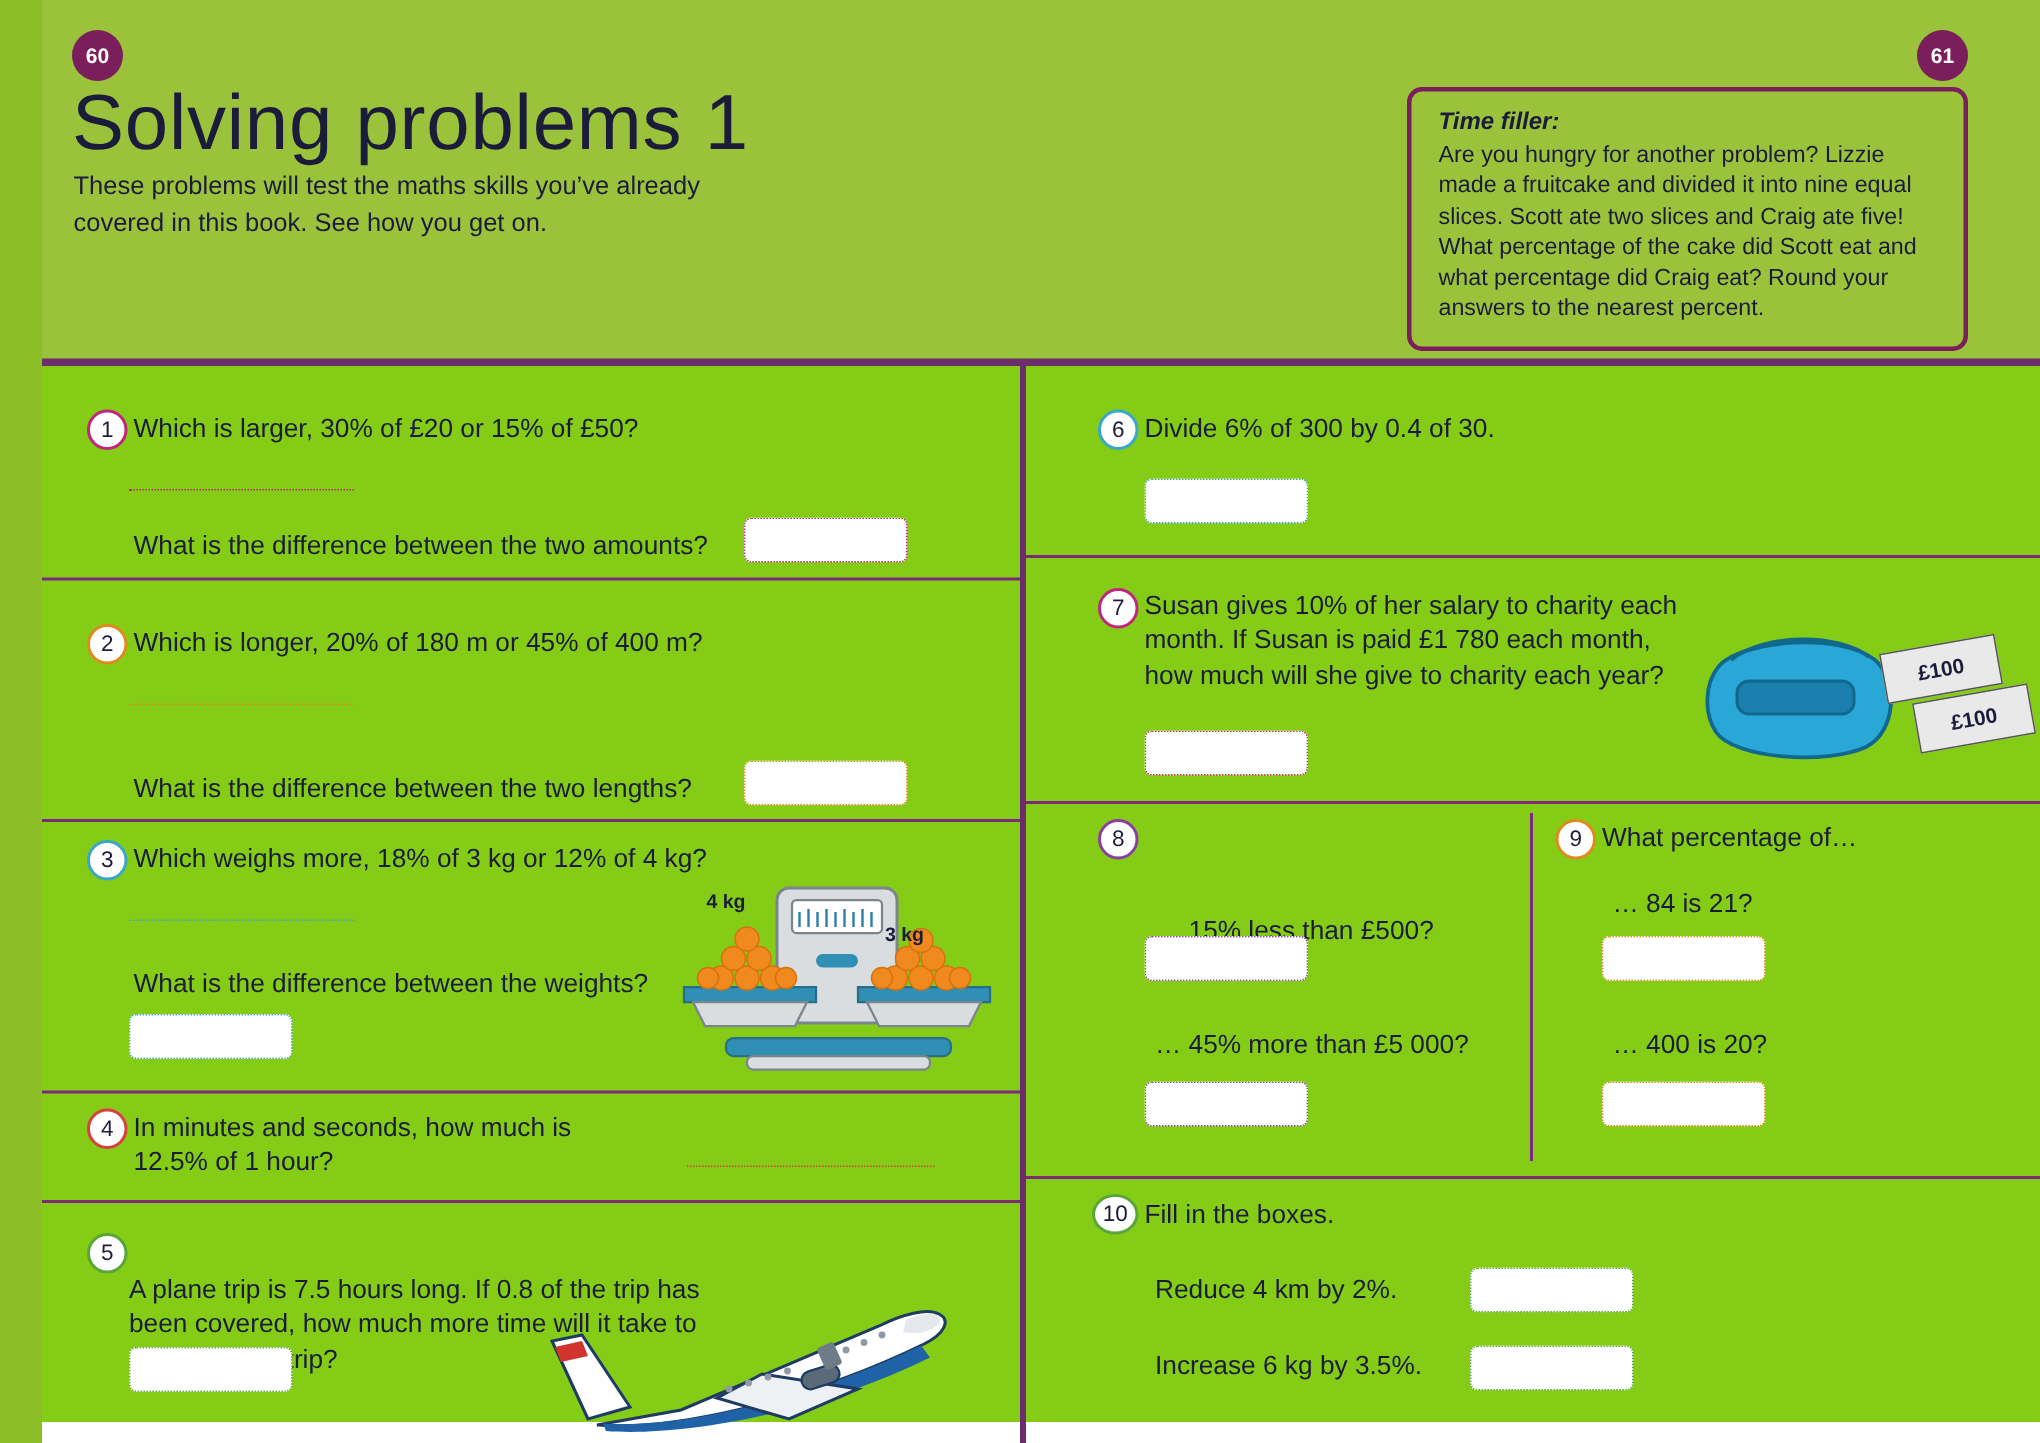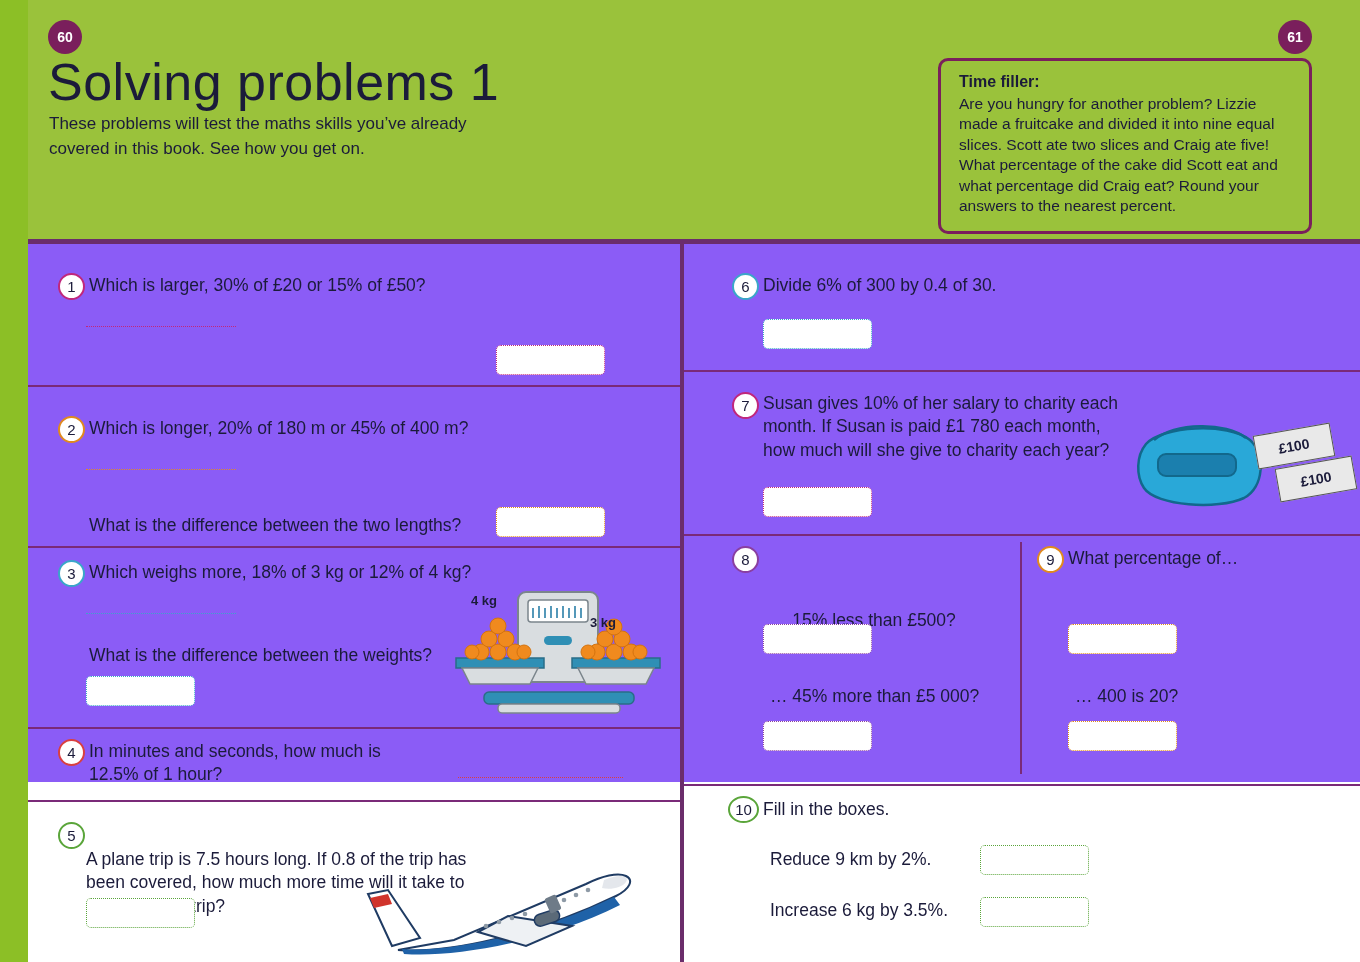--- a/index.html
+++ b/index.html
@@ -7,22 +7,22 @@
   body {
     width:1360px; height:962px;
     font-family:"Liberation Sans", sans-serif;
     background:#ffffff;
     overflow:hidden;
     position:relative;
   }
 
   
   .page {
-    position:absolute; left:0; top:0; width:1360px; height:782px;
-    background:#8b5cf6;
+    position:absolute; left:0; top:0; width:1360px; height:948px;
+    background:#84cc16;
   }
   .left-edge {
     position:absolute; left:0; top:0; width:28px; height:962px;
     background:#8cbf26;
   }
   .header {
     position:absolute; left:28px; top:0; width:1332px; height:239px;
     background:#9ac23b;
   }
   .header-rule {
@@ -51,21 +51,21 @@
   }
 
   
   .timefiller {
     position:absolute; left:938px; top:58px; width:374px; height:176px;
     border:3px solid #7a1f5c; border-radius:10px;
     background:#9ac23b;
     padding:12px 14px 10px 18px;
   }
   .timefiller .tf-title {
-    font-size:16px; font-weight:bold; color:#1b1b3a; margin-bottom:3px;
+    font-size:16px; font-weight:bold; color:#1b1b3a; margin-bottom:3px;font-style:italic;
   }
   .timefiller .tf-body {
     font-size:15.5px; line-height:1.32; color:#1b1b3a;
   }
 
   
   .col-left  { position:absolute; left:28px;  top:244px; width:652px; height:718px; }
   .col-right { position:absolute; left:684px; top:244px; width:676px; height:718px; }
   .col-split {
     position:absolute; left:680px; top:244px; width:4px; height:718px;
@@ -145,20 +145,21 @@
     <div class="tf-body">Are you hungry for another problem? Lizzie made a fruitcake and divided it into nine equal slices. Scott ate two slices and Craig ate five! What percentage of the cake did Scott eat and what percentage did Craig eat? Round your answers to the nearest percent.</div>
   </div>
 
   <div class="col-split"></div>
 
   <div class="col-left">
 
     <div class="qnum c-pink" style="left:30px; top:29px;">1</div>
     <div class="qtext" style="left:61px; top:30px; width:560px;">Which is larger, 30% of £20 or 15% of £50?</div>
     <div class="aline" style="left:58px; top:82px; width:150px;"></div>
+    <div class="qtext" style="left:61px; top:108px; width:420px;">What is the difference between the two amounts?</div>
     <div class="abox pink" style="left:468px; top:101px; width:109px;"></div>
     <div class="hrule" style="left:0; top:141px; width:652px;"></div>
 
     <div class="qnum c-orange" style="left:30px; top:172px;">2</div>
     <div class="qtext" style="left:61px; top:173px; width:570px;">Which is longer, 20% of 180 m or 45% of 400 m?</div>
     <div class="aline orange" style="left:58px; top:225px; width:150px;"></div>
     <div class="qtext" style="left:61px; top:270px; width:420px;">What is the difference between the two lengths?</div>
     <div class="abox orange" style="left:468px; top:263px; width:109px;"></div>
     <div class="hrule" style="left:0; top:302px; width:652px;"></div>
 
@@ -287,27 +288,28 @@
     <div class="qnum c-purple" style="left:48px; top:302px;">8</div>
     <div class="qtext" style="left:86px; top:365px; width:250px;">… 15% less than £500?</div>
     <div class="abox purple" style="left:79px; top:380px; width:109px;"></div>
     <div class="qtext" style="left:86px; top:441px; width:260px;">… 45% more than £5 000?</div>
     <div class="abox purple" style="left:79px; top:477px; width:109px;"></div>
 
     <div class="vdiv" style="left:336px; top:298px; height:232px;"></div>
 
     <div class="qnum c-orange" style="left:353px; top:302px;">9</div>
     <div class="qtext" style="left:384px; top:303px; width:260px;">What percentage of…</div>
+    <div class="qtext" style="left:391px; top:347px; width:240px;">… 84 is 21?</div>
     <div class="abox orange" style="left:384px; top:380px; width:109px;"></div>
     <div class="qtext" style="left:391px; top:441px; width:240px;">… 400 is 20?</div>
     <div class="abox orange" style="left:384px; top:477px; width:109px;"></div>
 
     <div class="hrule" style="left:0; top:540px; width:676px;"></div>
 
     <div class="qnum c-green wide" style="left:44px; top:552px;">10</div>
     <div class="qtext" style="left:79px; top:554px; width:300px;">Fill in the boxes.</div>
-    <div class="qtext" style="left:86px; top:604px; width:260px;">Reduce 9 km by 2%.</div>
+    <div class="qtext" style="left:86px; top:604px; width:260px;">Reduce 4 km by 2%.</div>
     <div class="abox green" style="left:296px; top:601px; width:109px;"></div>
     <div class="qtext" style="left:86px; top:655px; width:260px;">Increase 6 kg by 3.5%.</div>
     <div class="abox green" style="left:296px; top:653px; width:109px;"></div>
   </div>
 
 </div>
 
 </body></html>

